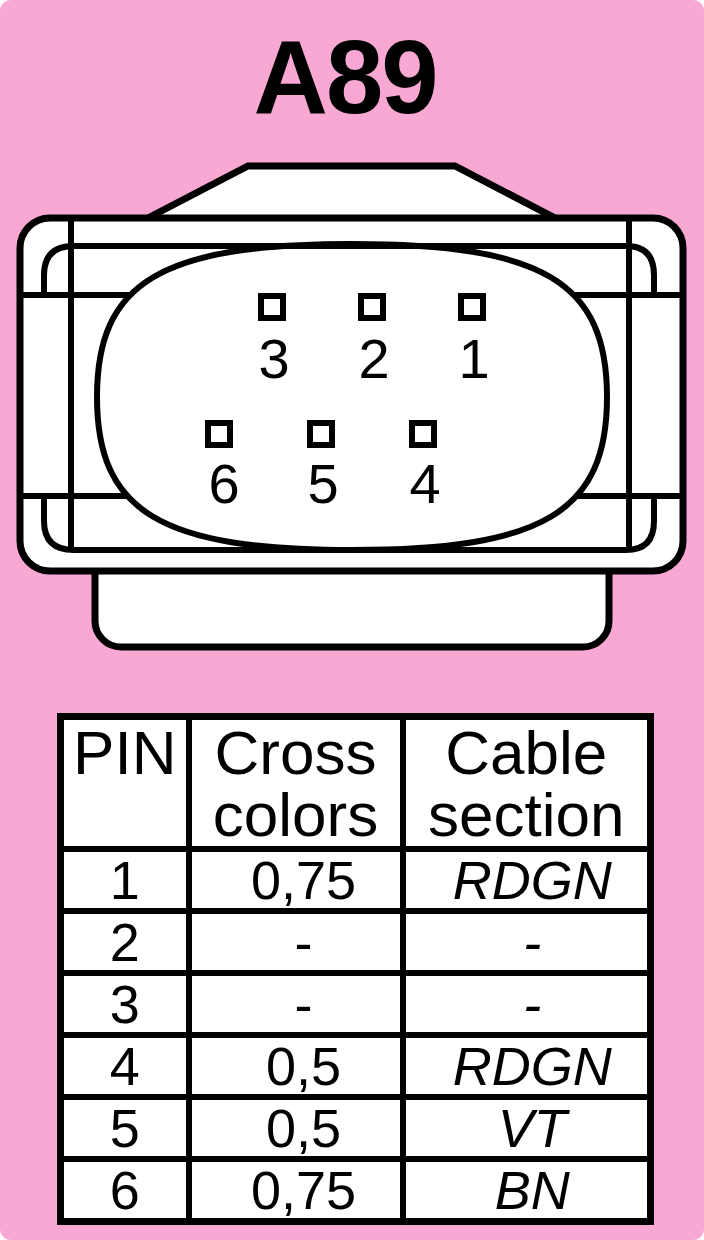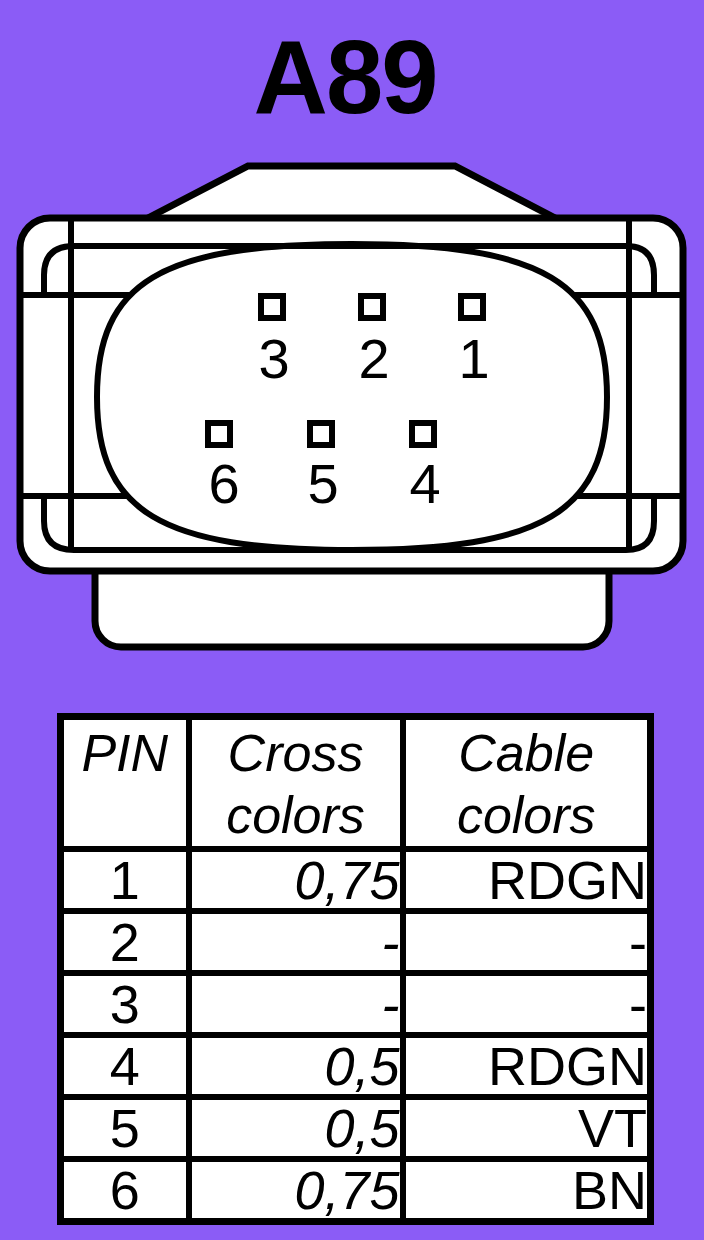--- a/index.html
+++ b/index.html
@@ -1,17 +1,17 @@
 <!DOCTYPE html>
 <html><head>
 <meta charset="utf-8">
 <style>
   html,body { margin:0; padding:0; background:#ffffff; }
   body { width:704px; height:1240px; font-family:"Liberation Sans", sans-serif; }
-  .page { position:relative; width:704px; height:1240px; background:#8b5cf6; overflow:hidden; }
+  .page { position:relative; width:704px; height:1240px; background:#f9a8d4; overflow:hidden;border-radius:11px; }
 
   .title {
     position:absolute; top:24px; left:0; width:690px;
     text-align:center; font-weight:bold; font-size:103px; line-height:1.05;
     letter-spacing:-2px; color:#000;
   }
 
   .connector-svg { position:absolute; top:0; left:0; }
   .connector-svg text {
     font-family:"Liberation Sans", sans-serif;
@@ -20,30 +20,30 @@
 
   table.pin-table {
     position:absolute; left:57px; top:713px;
     border-collapse:collapse; table-layout:fixed;
     width:590px; background:#ffffff;
     border:7px solid #000;
     color:#000;
   }
   .pin-table th, .pin-table td { border:6px solid #000; overflow:hidden; }
   .pin-table th {
-    font-weight:normal; font-size:52px; line-height:62px;
-    text-align:center; vertical-align:top; padding:2px 0 0 0; height:119px;font-style:italic;
+    font-weight:normal; font-size:62px; line-height:62px;
+    text-align:center; vertical-align:top; padding:2px 0 0 0; height:119px;
   }
   .pin-table td {
     font-size:54px; line-height:56px; vertical-align:top;
     padding:0; height:53px;
   }
   .pin-table td.c-pin { text-align:center; }
-  .pin-table td.c-cross { text-align:right; padding-left:16px;font-style:italic; }
-  .pin-table td.c-color { text-align:right; padding-left:12px; }
+  .pin-table td.c-cross { text-align:center; padding-left:16px; }
+  .pin-table td.c-color { text-align:center; padding-left:12px;font-style:italic; }
 </style>
 </head>
 <body>
 
 <div class="page">
 
   <div class="title">A89</div>
 
   <svg class="connector-svg" width="704" height="680" viewBox="0 0 704 680">
 
@@ -88,21 +88,21 @@
   <table class="pin-table">
     <colgroup>
       <col style="width:128px">
       <col style="width:214px">
       <col style="width:248px">
     </colgroup>
     <thead>
       <tr>
         <th>PIN</th>
         <th>Cross colors</th>
-        <th>Cable colors</th>
+        <th>Cable section</th>
       </tr>
     </thead>
     <tbody>
       <tr>
         <td class="c-pin">1</td>
         <td class="c-cross">0,75</td>
         <td class="c-color">RDGN</td>
       </tr>
       <tr>
         <td class="c-pin">2</td>

